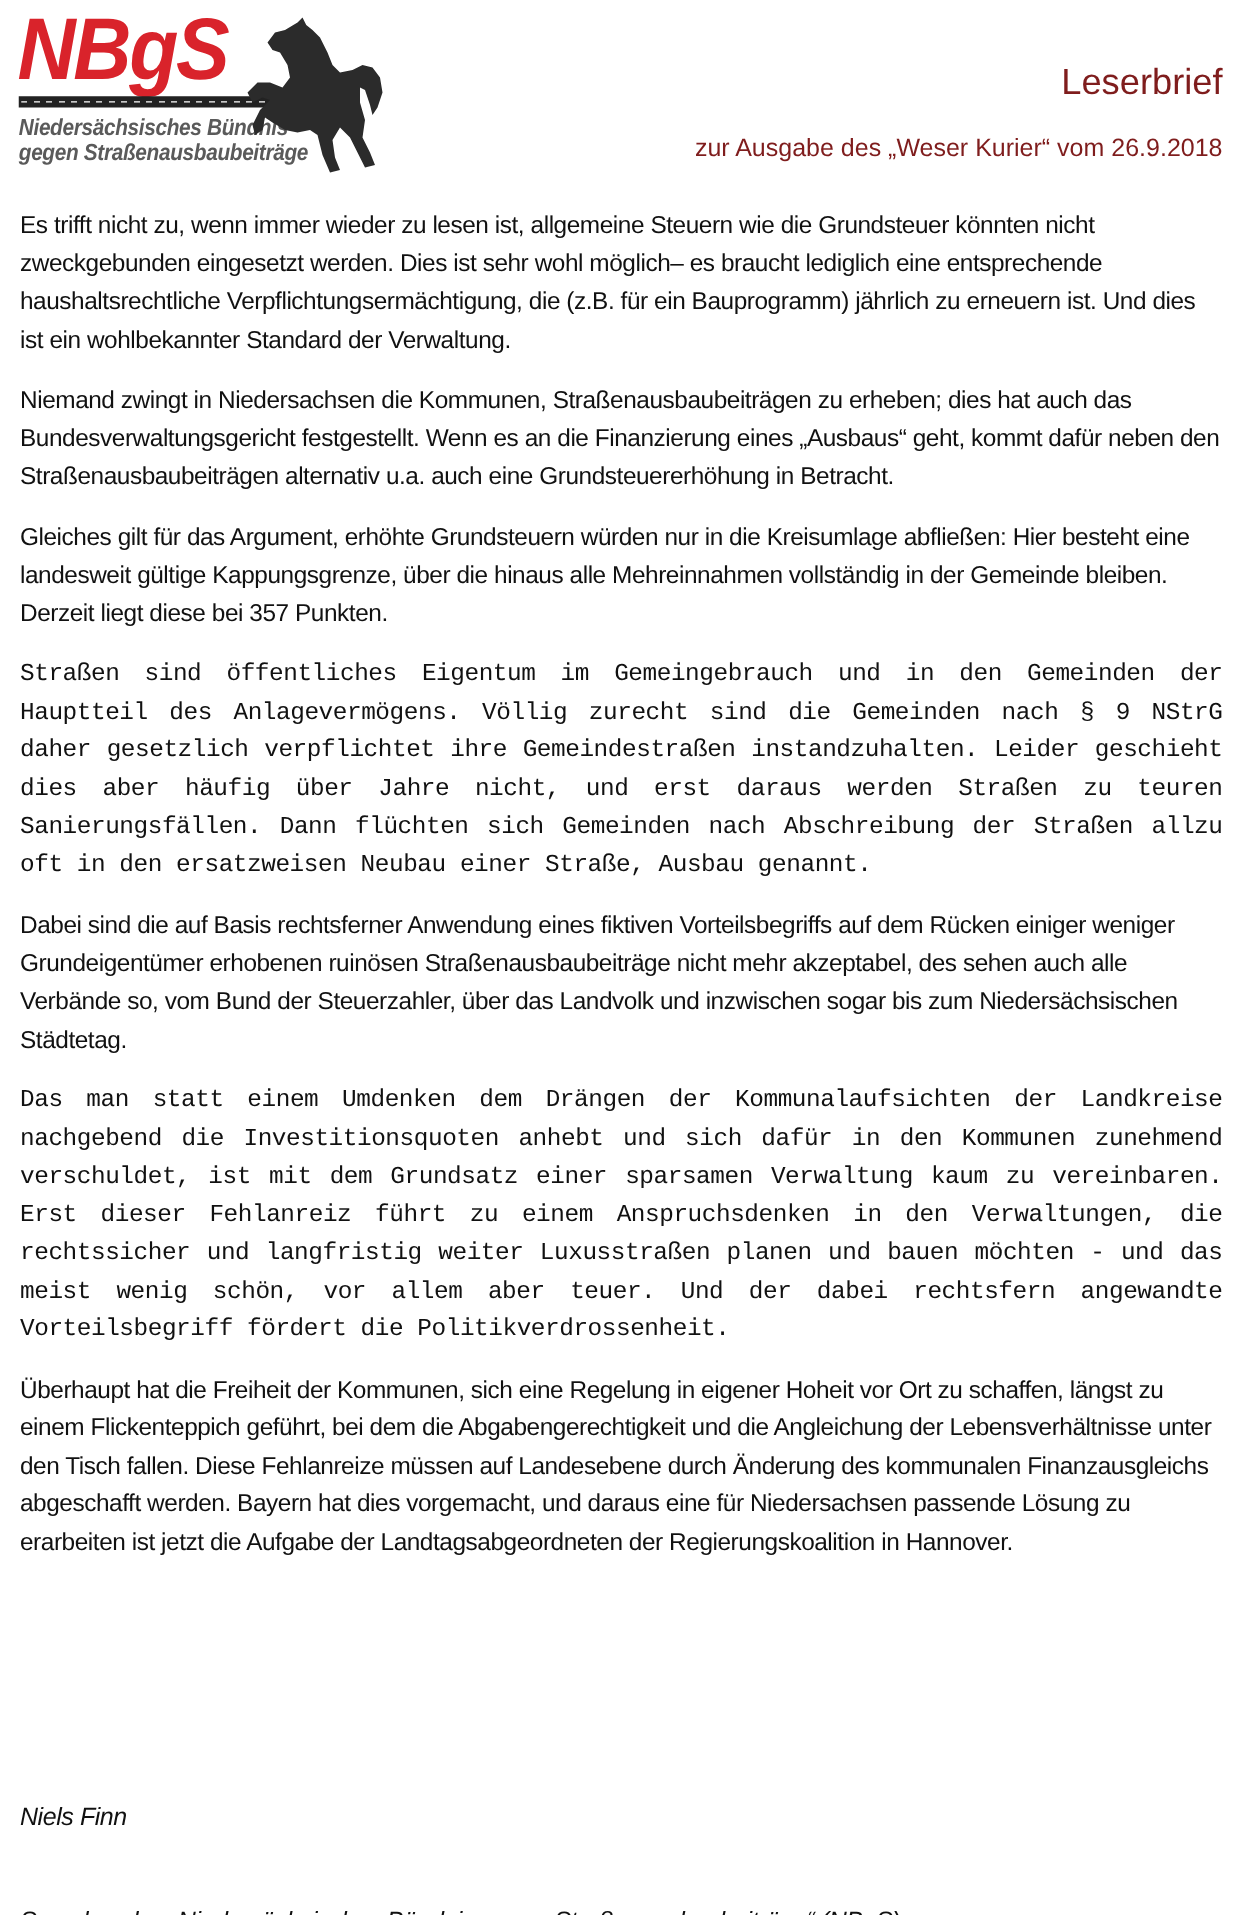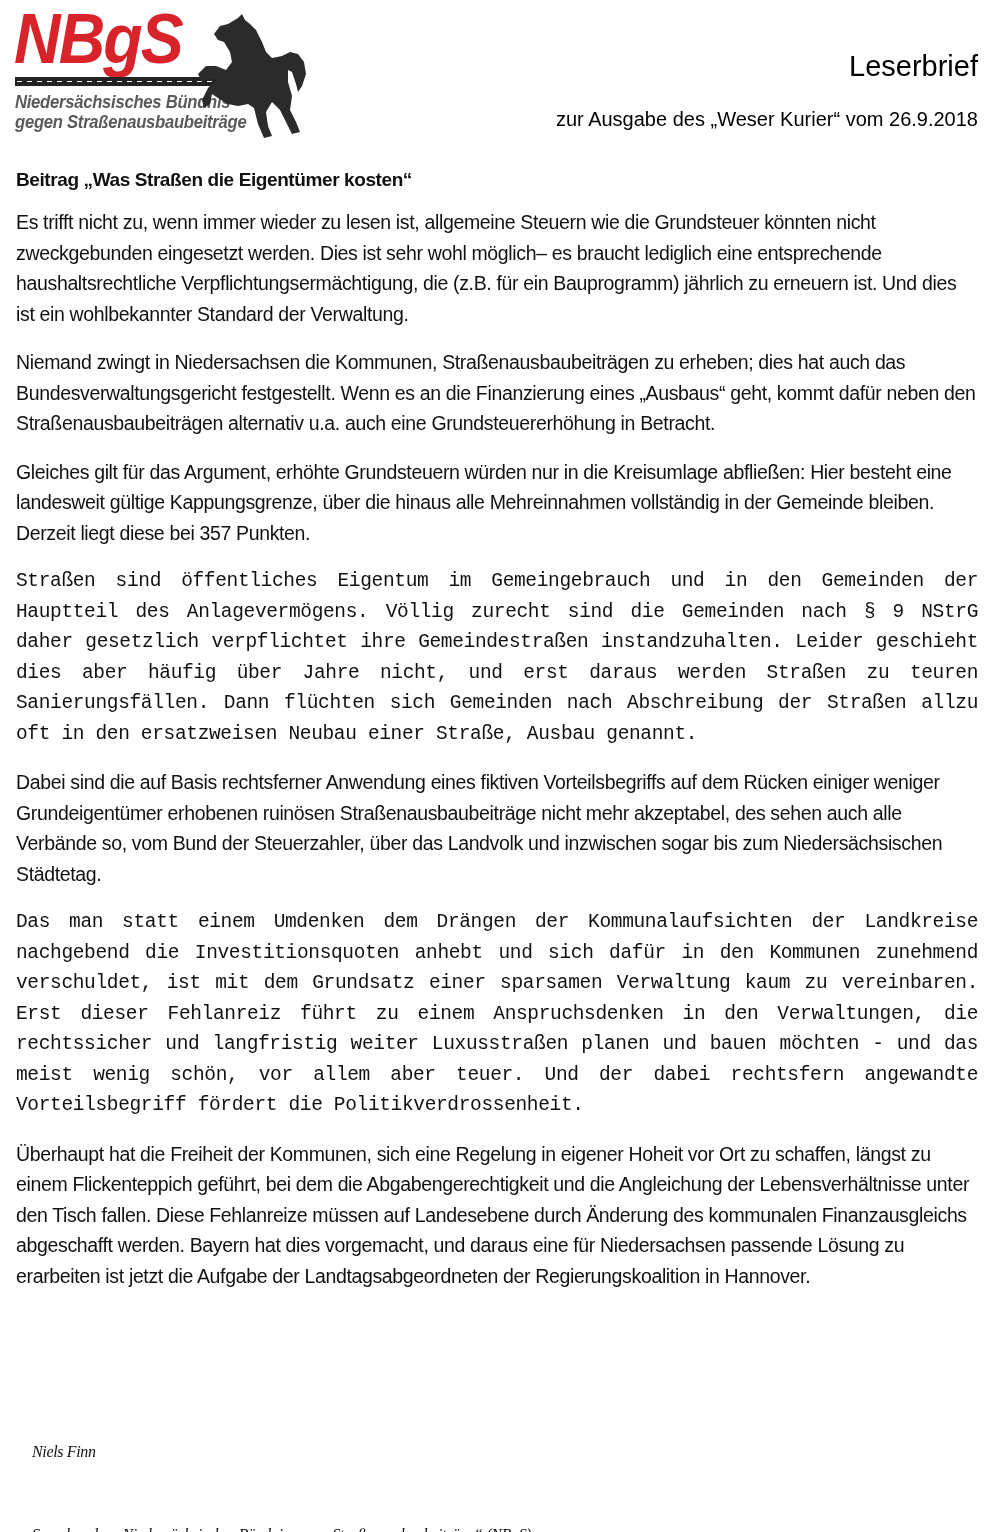--- a/index.html
+++ b/index.html
@@ -68,21 +68,21 @@
       left: 182px;
       top: 2px;
       width: 120px;
       height: 130px;
     }
     .header-right {
       position: absolute;
       right: 22px;
       text-align: right;
       font-family: "Liberation Sans", sans-serif;
-      color: #000000;
+      color: #7f1d1d;
       white-space: nowrap;
     }
     .title { top: 50px; font-size: 29px; }
     .subtitle { top: 108px; font-size: 20px; }
     .content {
       position: absolute;
       left: 16px;
       top: 165px;
       width: 962px;
       font-family: "Liberation Sans Narrow", "Liberation Sans", sans-serif;
@@ -97,26 +97,25 @@
     .ref.second { margin-bottom: 16px; }
     .para {
       font-size: 19.5px;
       line-height: 30.5px;
       margin: 0 0 18px 0;
       letter-spacing: -0.35px;
     }
     .para.justify { text-align: justify; font-family: Liberation Mono, monospace; }
     .signature {
       position: absolute;
-      left: 32px;
+      left: 16px;
       font-style: italic;
-      font-size: 16px;
+      font-size: 20px;
       letter-spacing: -0.35px;
       white-space: nowrap;
-      font-family: Liberation Serif, serif;
     }
     .sig-name { top: 1443px; }
     .sig-role { top: 1491px; margin-top: 35px; }
   </style>
 </head>
 <body>
 
 <div class="logo">
   <div class="logo-abbr">NBgS</div>
   <div class="logo-road"></div>
@@ -124,21 +123,20 @@
   <div class="logo-line l2">gegen Straßenausbaubeiträge</div>
   <svg class="horse" viewBox="0 0 120 130">
     <path fill="#2b2b2b" d="M46 6 L50 2 L53 8 L58 12 L64 18 L70 30 L74 40 L80 46 L90 44 L98 40 L106 42 L112 50 L114 62 L110 74 L106 80 L104 72 L100 60 L96 58 L96 70 L100 84 L98 98 L104 110 L108 120 L100 122 L94 110 L88 98 L80 90 L74 100 L76 114 L80 124 L72 126 L66 112 L62 96 L56 92 L46 94 L36 92 L26 86 L20 82 L18 92 L12 96 L10 88 L16 76 L24 68 L18 66 L10 70 L6 62 L14 54 L24 54 L34 58 L40 50 L38 40 L32 30 L26 28 L22 22 L28 14 L36 12 Z"></path>
   </svg>
 </div>
 
 <div class="header-right title">Leserbrief</div>
 <div class="header-right subtitle">zur Ausgabe des „Weser Kurier“ vom 26.9.2018</div>
 
 <div class="content">
-  <p class="ref">Beitrag „Was Straßen die Eigentümer kosten“</p>
   <p class="para">Es trifft nicht zu, wenn immer wieder zu lesen ist, allgemeine Steuern wie die Grundsteuer könnten nicht zweckgebunden eingesetzt werden. Dies ist sehr wohl möglich– es braucht lediglich eine entsprechende haushaltsrechtliche Verpflichtungsermächtigung, die (z.B. für ein Bauprogramm) jährlich zu erneuern ist. Und dies ist ein wohlbekannter Standard der Verwaltung.</p>
   <p class="para">Niemand zwingt in Niedersachsen die Kommunen, Straßenausbaubeiträgen zu erheben; dies hat auch das Bundesverwaltungsgericht festgestellt. Wenn es an die Finanzierung eines „Ausbaus“ geht, kommt dafür neben den Straßenausbaubeiträgen alternativ u.a. auch eine Grundsteuererhöhung in Betracht.</p>
   <p class="para">Gleiches gilt für das Argument, erhöhte Grundsteuern würden nur in die Kreisumlage abfließen: Hier besteht eine landesweit gültige Kappungsgrenze, über die hinaus alle Mehreinnahmen vollständig in der Gemeinde bleiben. Derzeit liegt diese bei 357 Punkten.</p>
   <p class="para justify">Straßen sind öffentliches Eigentum im Gemeingebrauch und in den Gemeinden der Hauptteil des Anlagevermögens. Völlig zurecht sind die Gemeinden nach § 9 NStrG daher gesetzlich verpflichtet ihre Gemeindestraßen instandzuhalten. Leider geschieht dies aber häufig über Jahre nicht, und erst daraus werden Straßen zu teuren Sanierungsfällen. Dann flüchten sich Gemeinden nach Abschreibung der Straßen allzu oft in den ersatzweisen Neubau einer Straße, Ausbau genannt.</p>
   <p class="para">Dabei sind die auf Basis rechtsferner Anwendung eines fiktiven Vorteilsbegriffs auf dem Rücken einiger weniger Grundeigentümer erhobenen ruinösen Straßenausbaubeiträge nicht mehr akzeptabel, des sehen auch alle Verbände so, vom Bund der Steuerzahler, über das Landvolk und inzwischen sogar bis zum Niedersächsischen Städtetag.</p>
   <p class="para justify">Das man statt einem Umdenken dem Drängen der Kommunalaufsichten der Landkreise nachgebend die Investitionsquoten anhebt und sich dafür in den Kommunen zunehmend verschuldet, ist mit dem Grundsatz einer sparsamen Verwaltung kaum zu vereinbaren. Erst dieser Fehlanreiz führt zu einem Anspruchsdenken in den Verwaltungen, die rechtssicher und langfristig weiter Luxusstraßen planen und bauen möchten - und das meist wenig schön, vor allem aber teuer. Und der dabei rechtsfern angewandte Vorteilsbegriff fördert die Politikverdrossenheit.</p>
   <p class="para">Überhaupt hat die Freiheit der Kommunen, sich eine Regelung in eigener Hoheit vor Ort zu schaffen, längst zu einem Flickenteppich geführt, bei dem die Abgabengerechtigkeit und die Angleichung der Lebensverhältnisse unter den Tisch fallen. Diese Fehlanreize müssen auf Landesebene durch Änderung des kommunalen Finanzausgleichs abgeschafft werden. Bayern hat dies vorgemacht, und daraus eine für Niedersachsen passende Lösung zu erarbeiten ist jetzt die Aufgabe der Landtagsabgeordneten der Regierungskoalition in Hannover.</p>
 </div>
 
 <div class="signature sig-name">Niels Finn</div>

